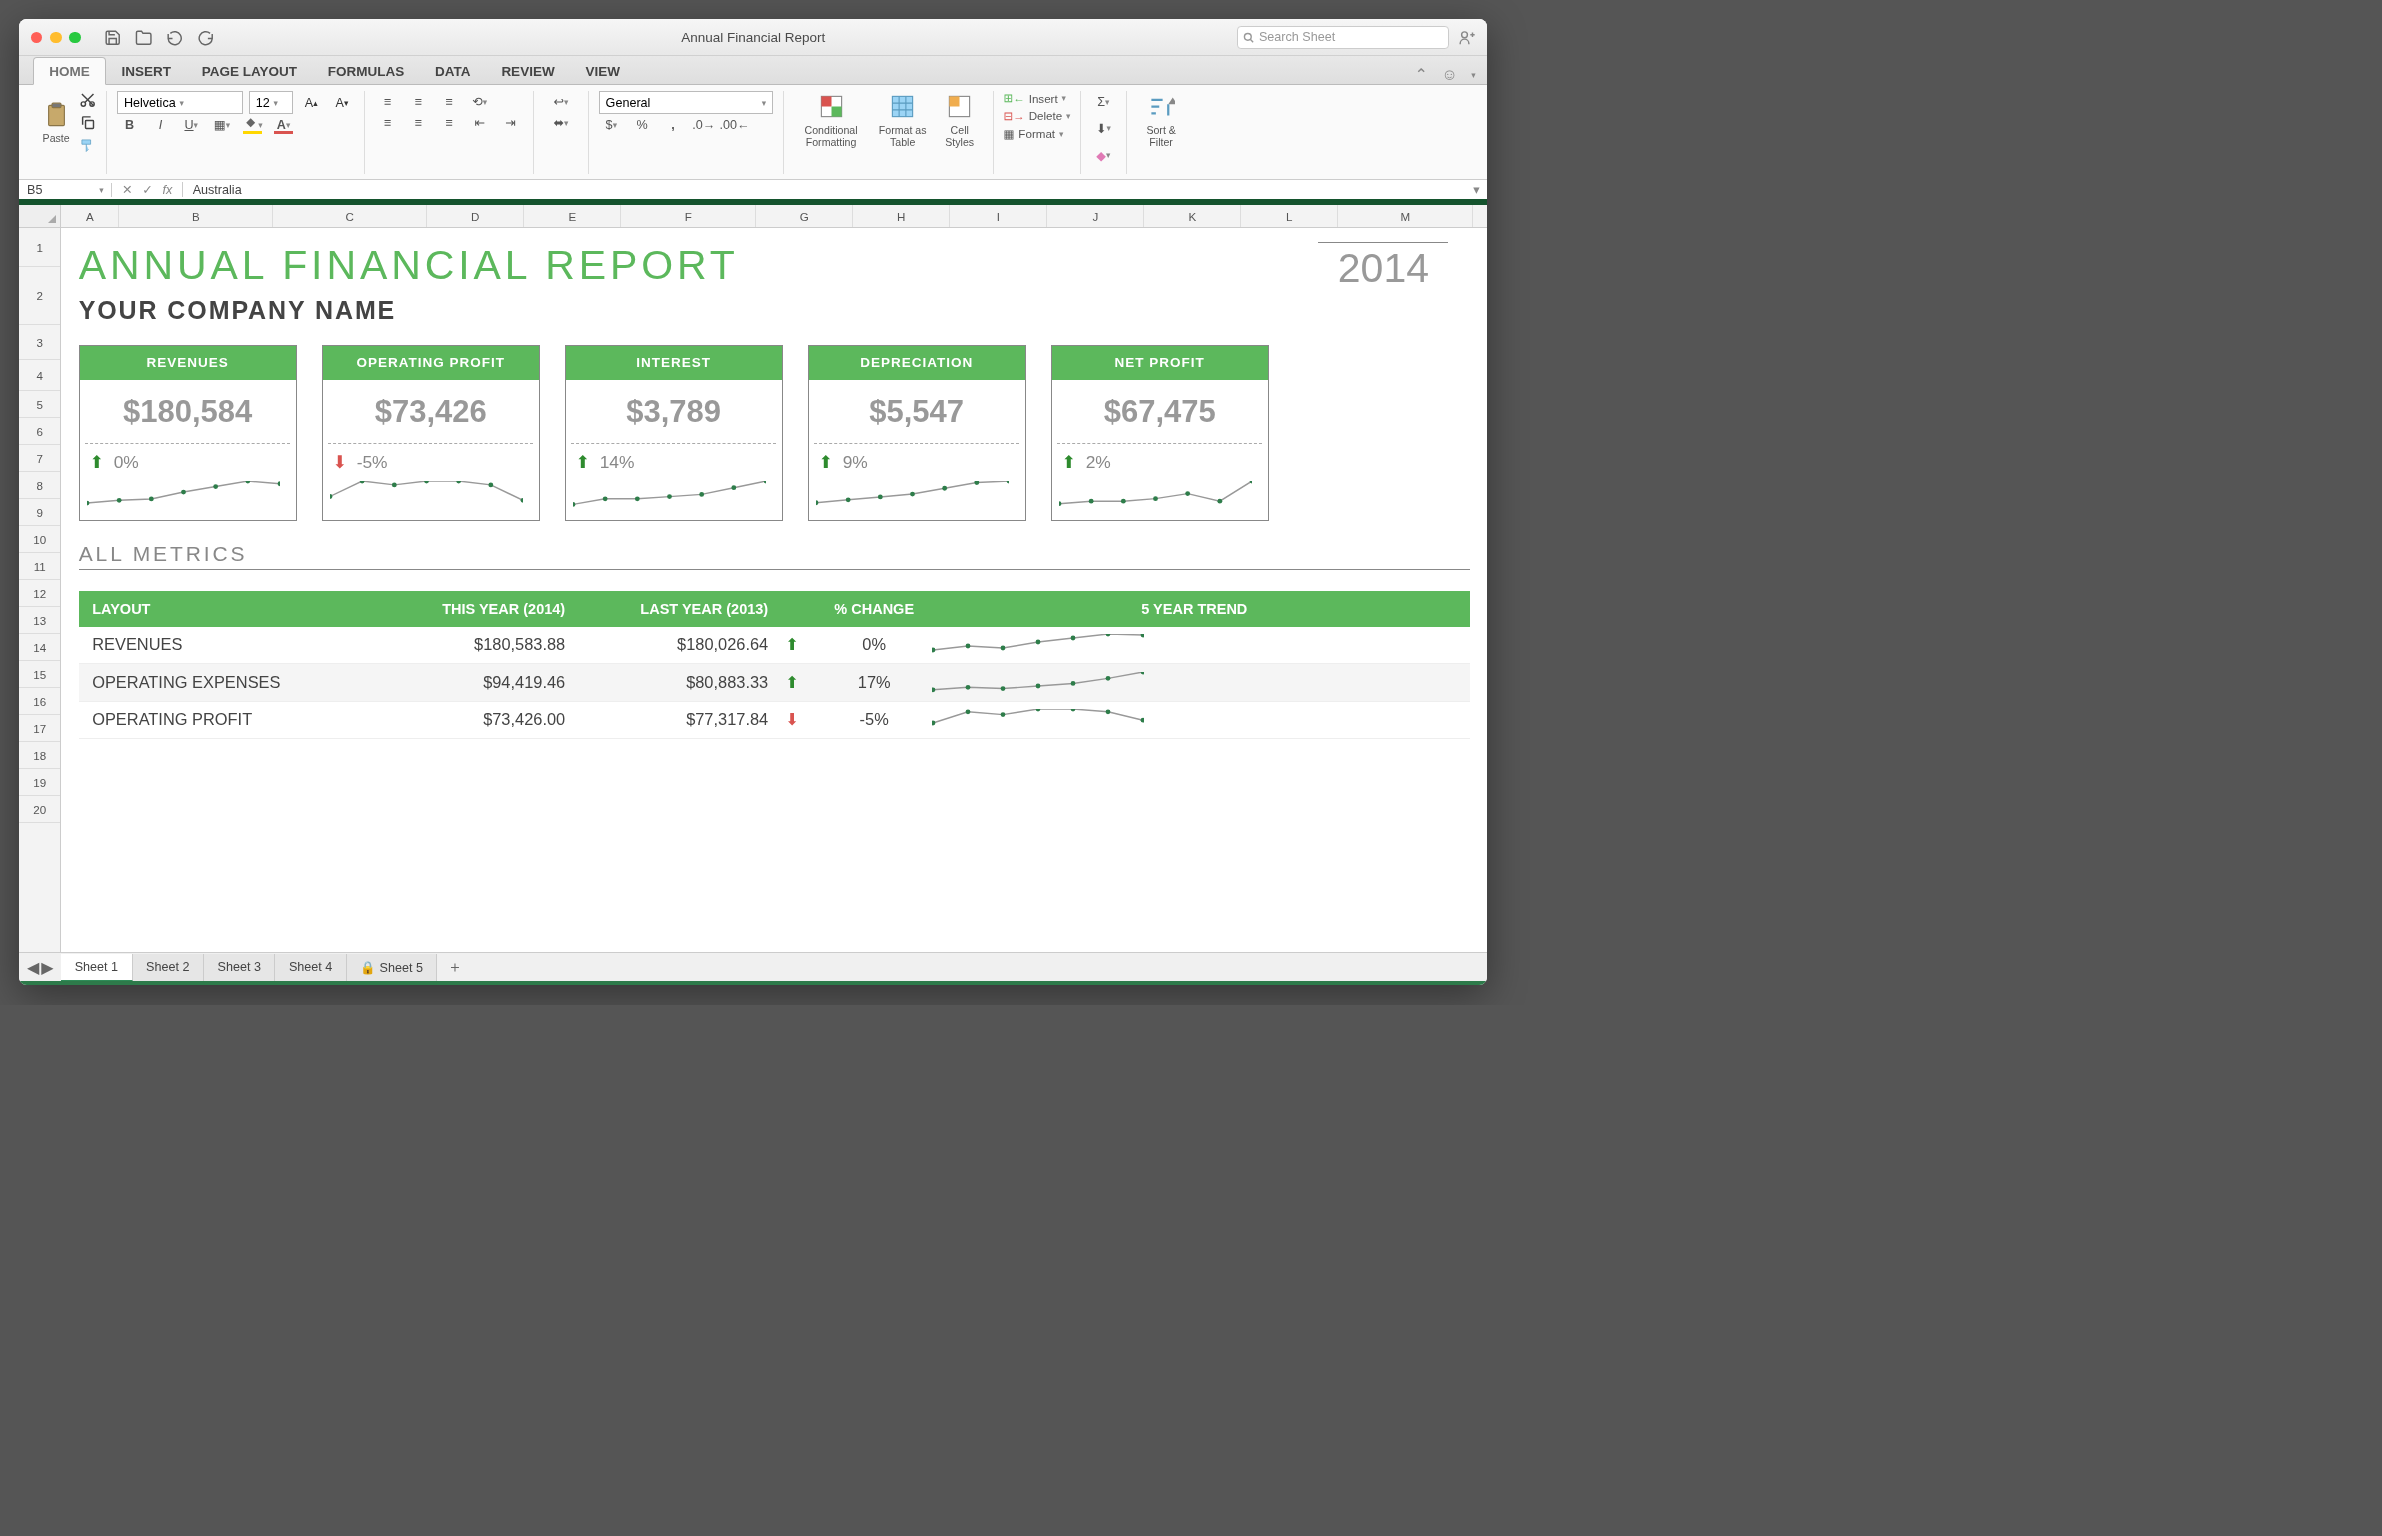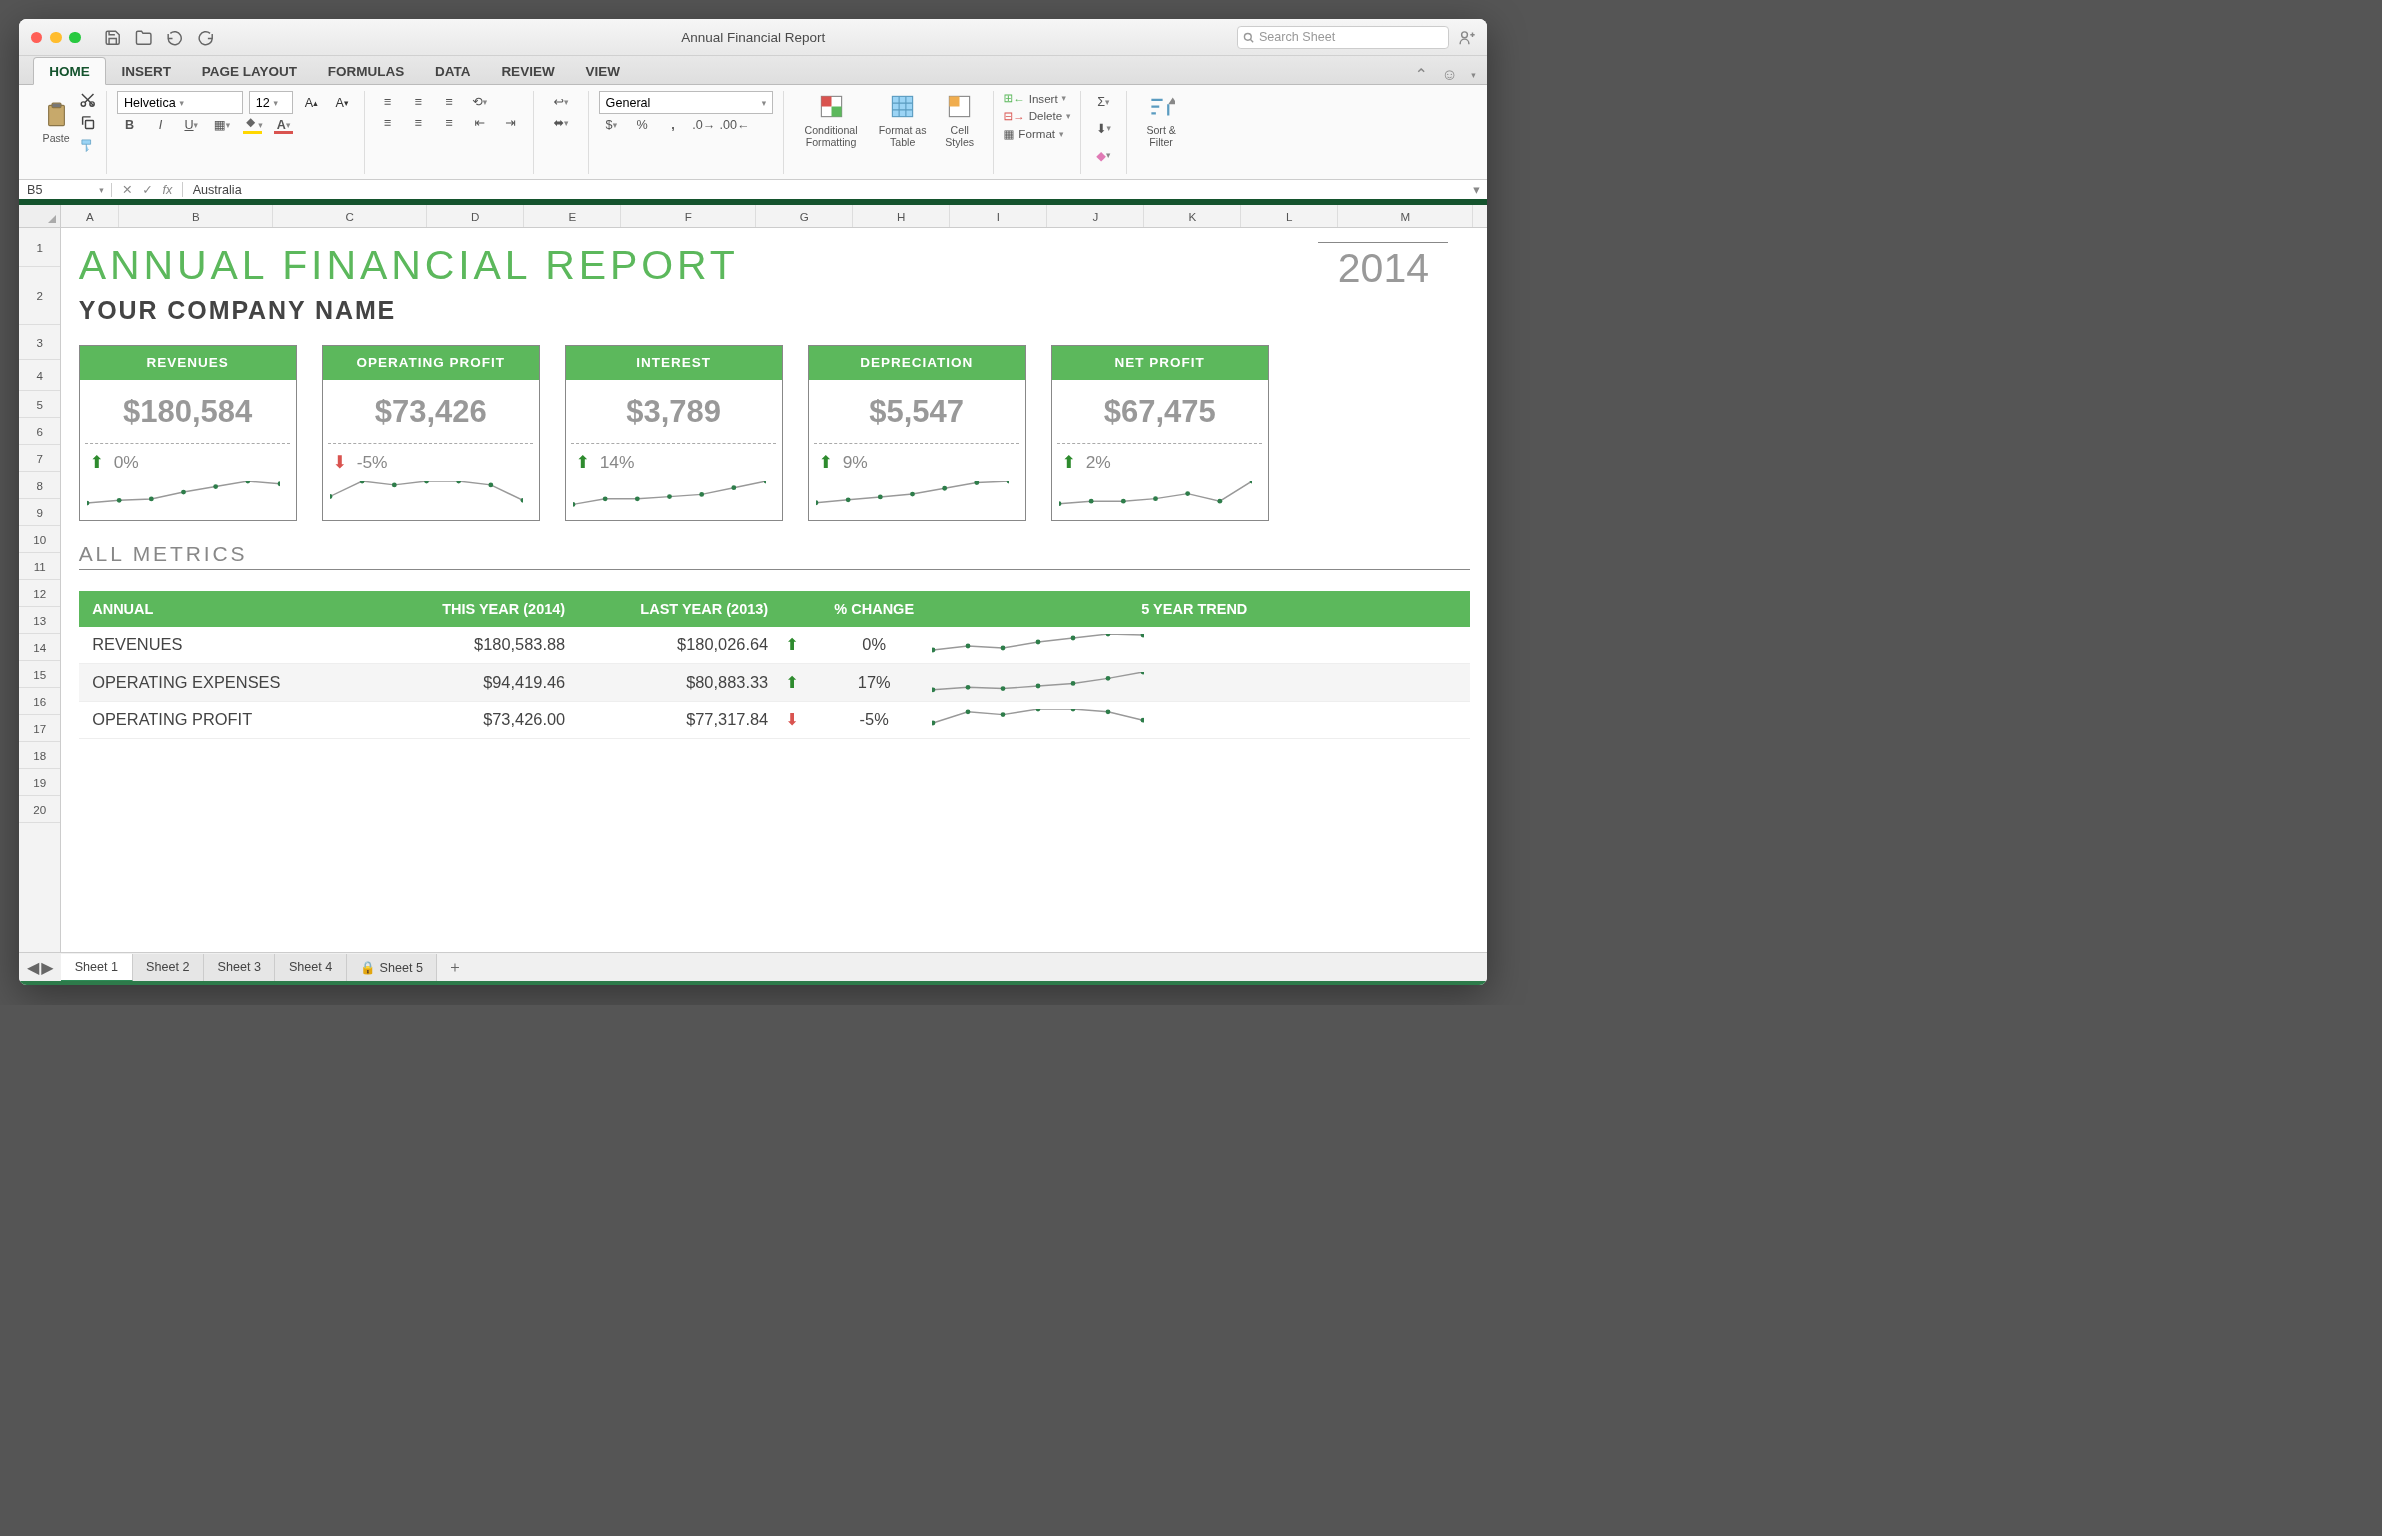--- a/index.html
+++ b/index.html
@@ -13,21 +13,21 @@
 .tl-close { background: #ff5f57; } .tl-min { background: #ffbd2e; } .tl-max { background: #28c940; }
 .qat { display: flex; gap: 13.5px; margin-left: 23px; color: #666; }
 .qat svg { width: 17.4px; height: 17.4px; cursor: pointer; }
 .title { position: absolute; left: 50%; transform: translateX(-50%); color: #4a4a4a; font-size: 13.5px; }
 .searchbox { margin-left: auto; width: 212px; height: 23px; background: #fff; border: 1px solid #ccc; border-radius: 3.9px; display: flex; align-items: center; padding: 0 5.8px; color: #999; font-size: 12.6px; gap: 3.9px; }
 .share-icon { margin-left: 9.7px; color: #888; }
 
 
 .tabs { height: 29px; background: linear-gradient(#e8e8e8,#dedede); display: flex; align-items: flex-end; padding-left: 13.5px; border-bottom: 1px solid #bbb; position: relative; }
 .tab { padding: 5.8px 15.4px 5.8px; font-size: 13.5px; font-weight: 600; color: #444; cursor: pointer; }
-.tab.active { background: #fafafa; border: 1px solid #bbb; border-bottom: 1px solid #fafafa; border-radius: 3.9px 3.9px 0 0; color: #14532d; margin-bottom: -1px; text-align: right; }
+.tab.active { background: #fafafa; border: 1px solid #bbb; border-bottom: 1px solid #fafafa; border-radius: 3.9px 3.9px 0 0; color: #737373; margin-bottom: -1px; text-align: right; }
 .tab-right { position: absolute; right: 11.6px; display: flex; gap: 13.5px; align-items: center; color: #888; }
 
 
 .ribbon { height: 95px; background: #fafafa; border-bottom: 1px solid #ccc; display: flex; padding: 5.8px 9.7px; gap: 0; }
 .rg { display: flex; flex-direction: column; padding: 0 9.7px; border-right: 1px solid #ddd; }
 .rg:last-child { border-right:none; }
 .rg-row { display: flex; gap: 5.8px; align-items: center; }
 .big-btn { display: flex; flex-direction: column; align-items: center; gap: 3.9px; font-size: 10.6px; color: #555; cursor: pointer; padding: 1.9px 3.9px; }
 .big-btn svg { width: 27px; height: 27px; }
 .sm { width: 25px; height: 21px; display: inline-flex; align-items: center; justify-content: center; border: 1px solid transparent; border-radius: 2.9px; cursor: pointer; color: #555; font-size: 12.6px; }
@@ -481,21 +481,21 @@
                 <circle cx="133.33333333333331" cy="13.043478260869566" r="2.5" fill="#2e7d4a"></circle>
                 <circle cx="166.66666666666669" cy="20.869565217391305" r="2.5" fill="#2e7d4a"></circle>
                 <circle cx="200" cy="0" r="2.5" fill="#2e7d4a"></circle>
               </svg>
             </div>
     </div>
         </div>
       <div class="section">ALL  METRICS</div>
       <div class="metrics-table">
         <div class="mt-hdr">
-          <div class="c-metric">ANNUAL</div>
+          <div class="c-metric">LAYOUT</div>
           <div class="c-year">THIS YEAR (2014)</div>
           <div class="c-year">LAST YEAR (2013)</div>
           <div class="c-arrow"></div>
           <div class="c-pct">% CHANGE</div>
           <div class="c-trend" style="text-align:center">5 YEAR TREND</div>
         </div>
         <div id="mtrows">
             <div class="mt-row">
       <div class="c-metric">REVENUES</div>
       <div class="c-year">$180,583.88</div>

